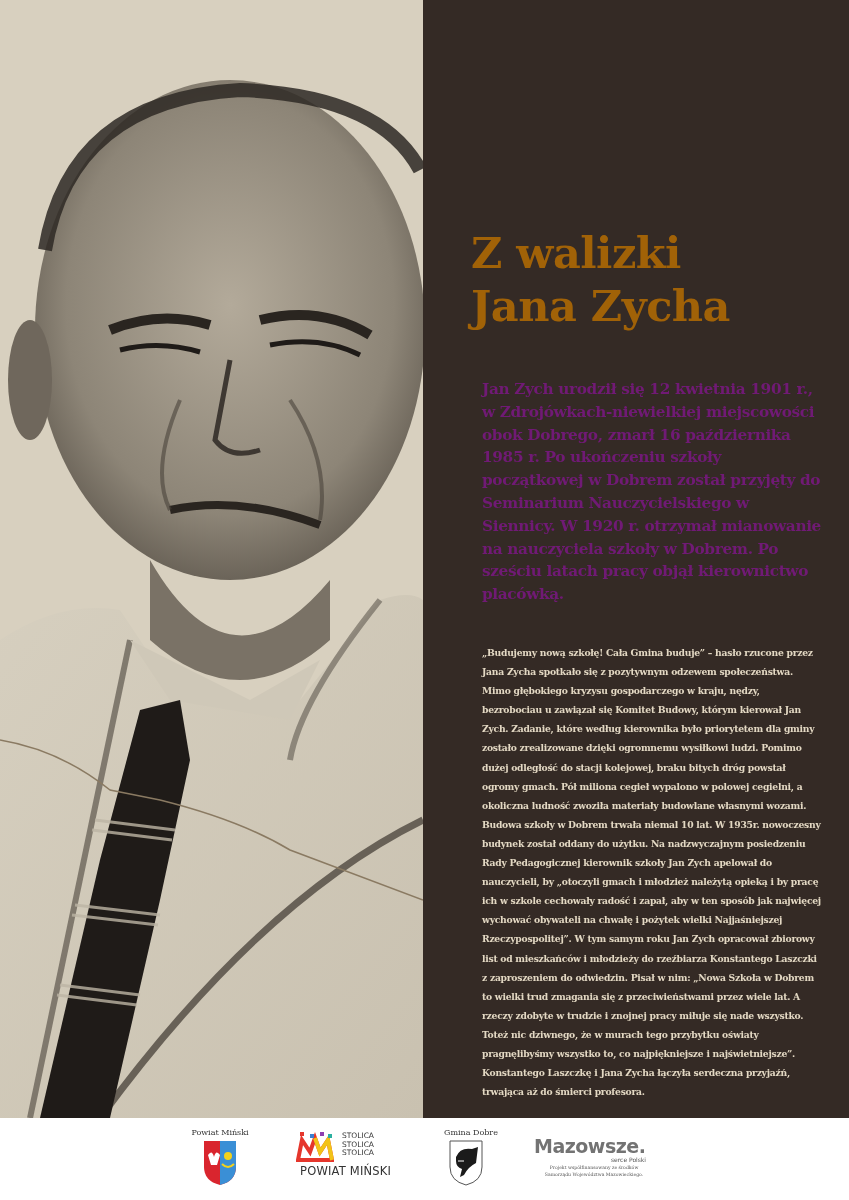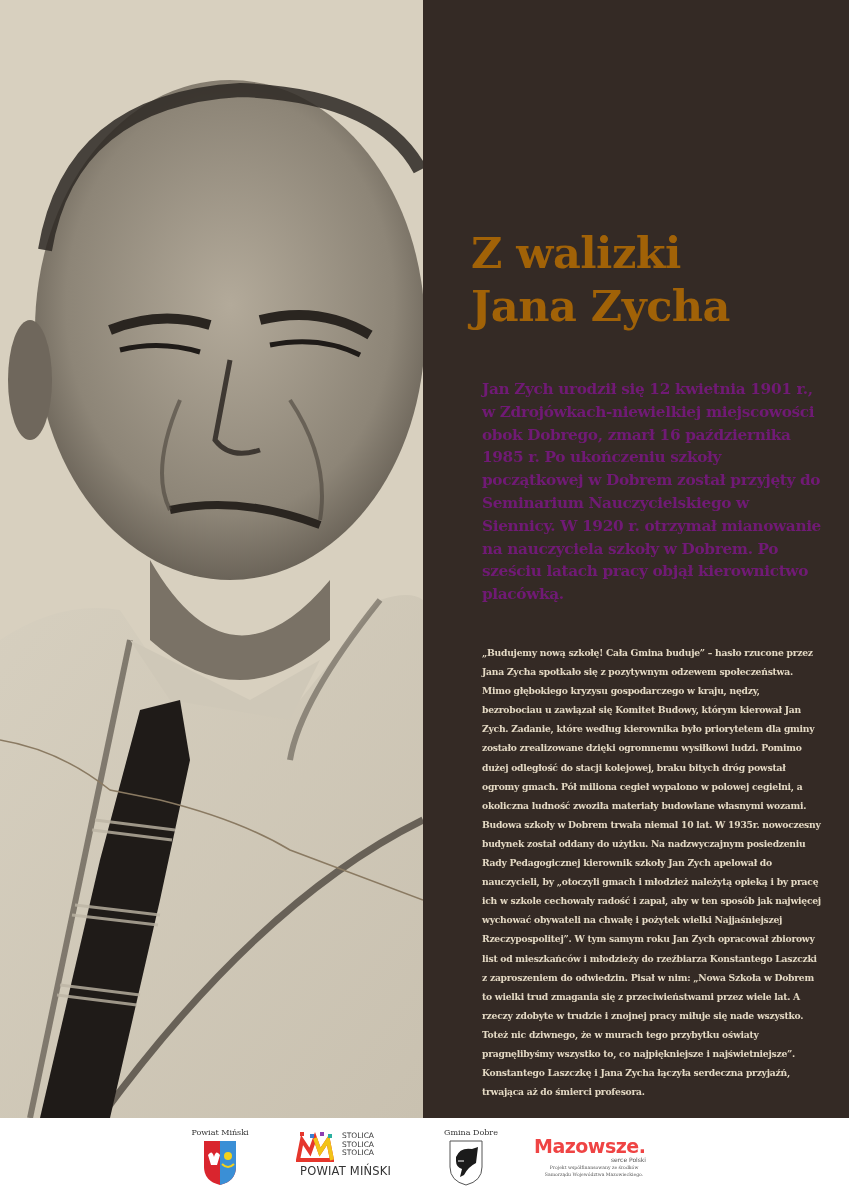--- a/index.html
+++ b/index.html
@@ -120,21 +120,21 @@
   <div class="logo" style="left:444px; top:10px; width:44px;">
     <div class="logo-caption">Gmina Dobre</div>
     <svg width="44" height="50" viewBox="0 0 44 50">
       <path d="M6 4 L38 4 L38 30 Q38 44 22 48 Q6 44 6 30 Z" fill="#ffffff" stroke="#555" stroke-width="1"></path>
       <path d="M12 20 Q16 10 28 12 L34 10 L32 26 Q24 30 20 38 L16 40 L18 32 Q12 30 12 24 Z" fill="#1b1b1b"></path>
       <path d="M14 24 L20 24" stroke="#fff" stroke-width="1"></path>
     </svg>
   </div>
 
   <div class="logo" style="left:534px; top:18px; width:120px;">
-    <div style="font-family:'DejaVu Sans', sans-serif; font-weight:bold; font-size:19px; color:#ef4444; letter-spacing:-0.5px; line-height:20px;">Mazowsze.</div>
+    <div style="font-family:'DejaVu Sans', sans-serif; font-weight:bold; font-size:19px; color:#737373; letter-spacing:-0.5px; line-height:20px;">Mazowsze.</div>
     <div style="font-family:'DejaVu Sans', sans-serif; font-size:6px; color:#555; text-align:right; padding-right:8px; line-height:8px;">serce Polski</div>
     <div style="font-family:'DejaVu Serif', serif; font-size:4.6px; color:#555; text-align:center; line-height:6.5px; margin-top:1px;">
       <div>Projekt współfinansowany ze środków</div>
       <div>Samorządu Województwa Mazowieckiego.</div>
     </div>
   </div>
 
 </div>
 
 </body></html>

